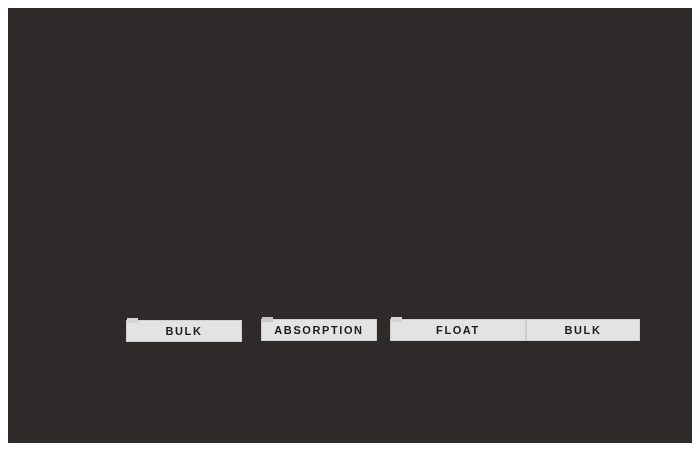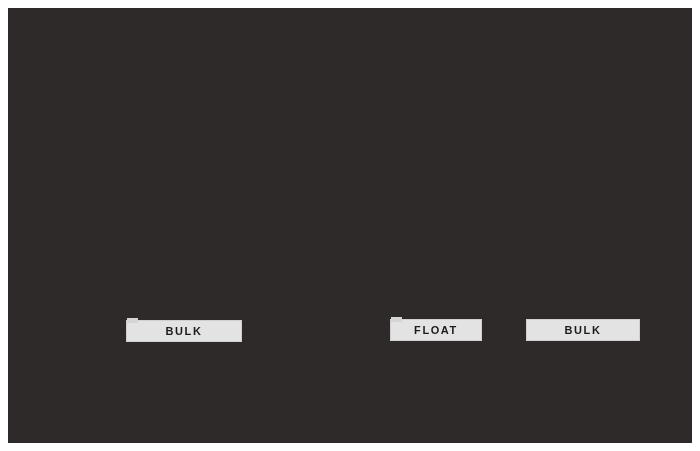--- a/index.html
+++ b/index.html
@@ -62,21 +62,24 @@
 </head>
 <body>
 
 <div id="screen">
   <div id="canvas"></div>
 
   <div class="btn notch" style="left:126px; top:320px; width:116px;">
     <span class="label">BULK</span>
   </div>
 
+  <div class="btn notch notch-dark" style="left:261px; top:319px; width:116px;">
+    <span class="label">ABSORPTION</span>
+  </div>
 
-  <div class="btn notch" style="left:390px; top:319px; width:92px;">
+  <div class="btn notch" style="left:390px; top:319px; width:136px;">
     <span class="label">FLOAT</span>
   </div>
 
   <div class="btn" style="left:526px; top:319px; width:114px;">
     <span class="label">BULK</span>
   </div>
 </div>
 
 </body></html>

